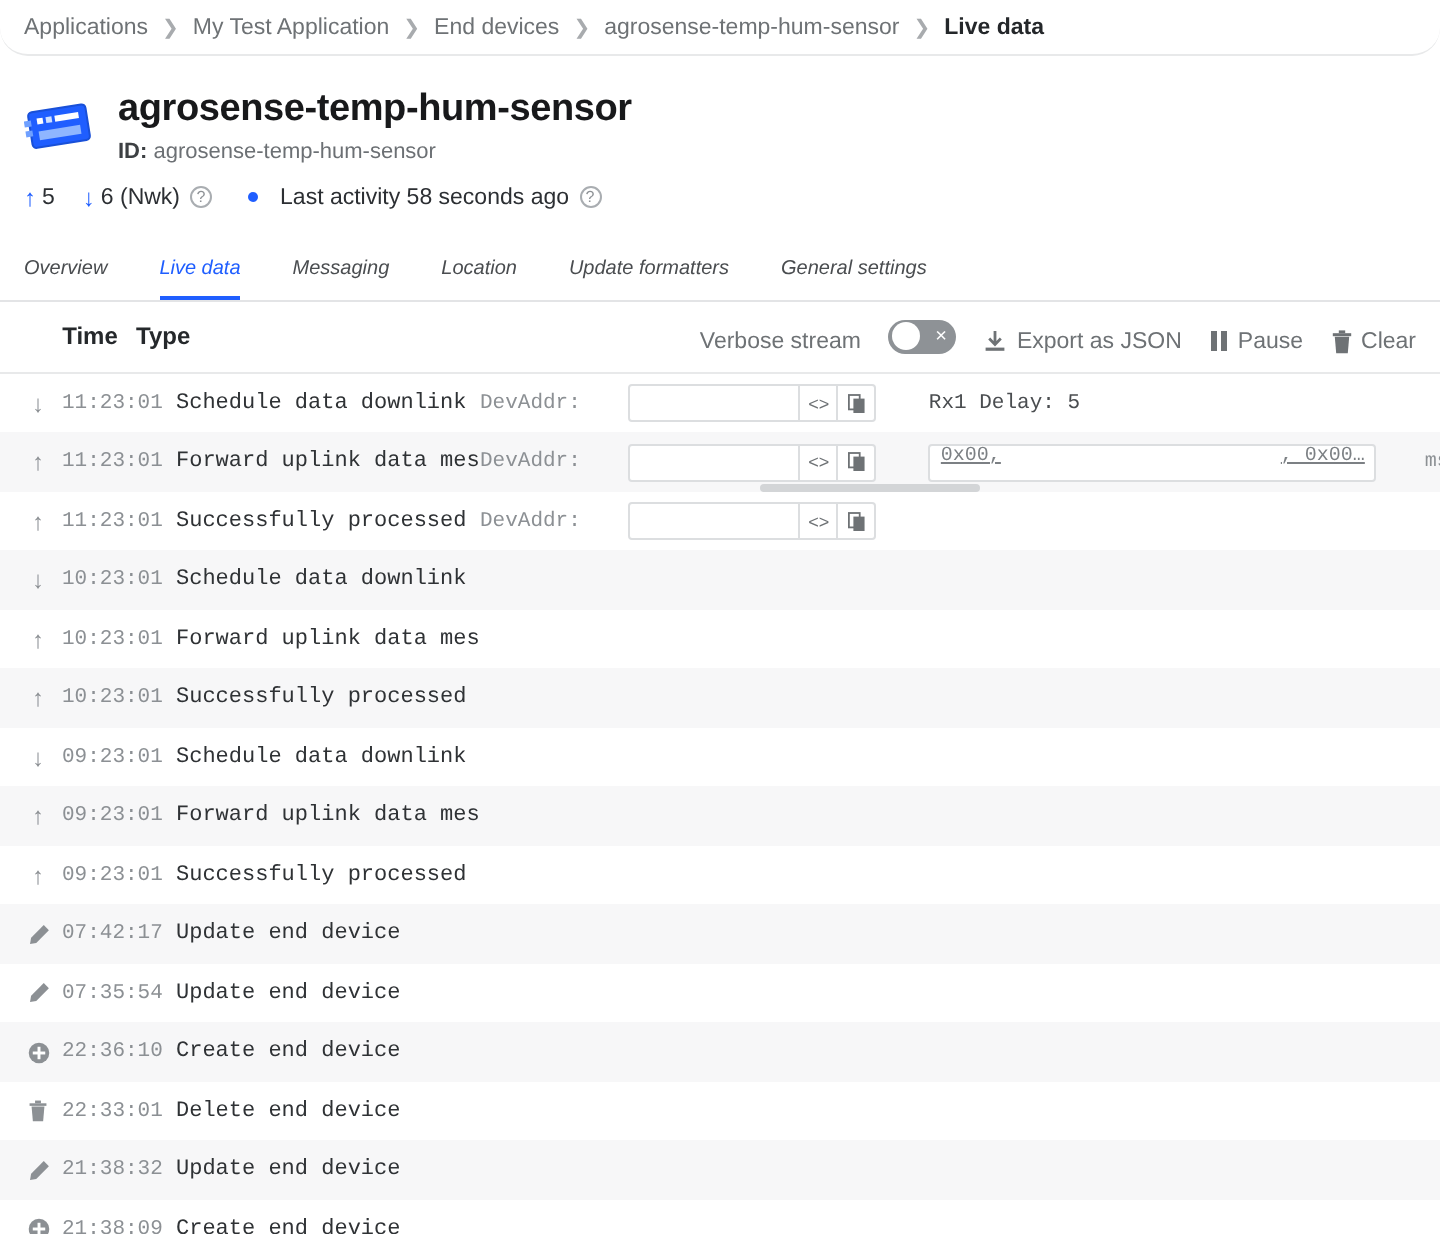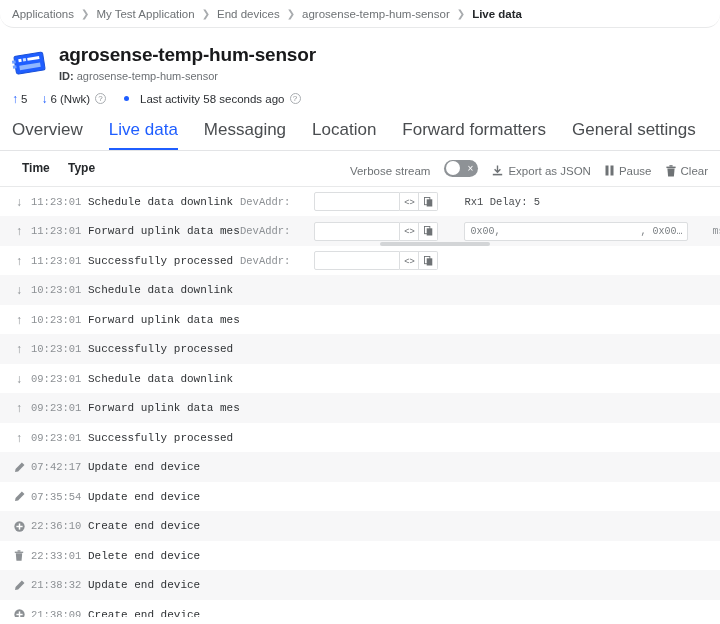--- a/index.html
+++ b/index.html
@@ -65,34 +65,34 @@
   
   #tabs {
     display: flex; align-items: flex-end;
     padding: 0 12px;
     margin-top: 16px;
     border-bottom: 1px solid #e3e4e6;
     gap: 26px;
     height: 30px;
   }
   .tab {
-    font-size: 17px; color: #4a4d50;
+    font-size: 10px; color: #4a4d50;
     padding-bottom: 8px;
     border-bottom: 2px solid transparent;
-    white-space: nowrap; cursor: pointer;
+    white-space: nowrap; cursor: pointer; font-style: italic;
   }
   .tab.active { color: #1f5eff; border-bottom-color: #1f5eff; }
 
   
   #toolbar {
     height: 36px; display: flex; align-items: center;
     padding: 0 12px;
     border-bottom: 1px solid #e8e9ea;
   }
-  .col-time { width: 56px; flex: 0 0 56px; padding-left: 10px; }
+  .col-time { width: 56px; flex: 0 0 56px; padding-left: 10px; text-align: center; }
   .col-type { flex: 0 0 auto; }
   #toolbar .th { font-size: 12px; font-weight: bold; color: #25282b; }
   #toolbar-right {
     margin-left: auto; display: flex; align-items: flex-end; gap: 14px;
   }
   .tb-label { font-size: 11.5px; color: #6e7275; }
   #verbose-toggle {
     width: 34px; height: 17px; border-radius: 9px;
     background: #8e9296; position: relative; cursor: pointer;
   }
@@ -140,23 +140,23 @@
   .ev-detail { display: flex; align-items: center; gap: 17px; }
   .kv-label { font-size: 10.5px; color: #8c9094; margin-right: 7px; }
   .field-group { display: flex; align-items: stretch; height: 19px; }
   .field-box {
     border: 1px solid #dcdee0; background: #fff;
     border-radius: 2px 0 0 2px;
     min-width: 86px; height: 19px;
   }
   .field-box.wide {
     width: 224px; border-radius: 2px;
-    display: flex; align-items: center; justify-content: space-between;
+    display: flex; align-items: flex-start; justify-content: space-between;
     padding: 0 5px;
-    font-size: 10px; color: #7c8084;
+    font-size: 10px; color: #7c8084; text-decoration: underline;
   }
   .icon-btn {
     width: 19px; height: 19px;
     border: 1px solid #dcdee0; border-left: none;
     background: #fff; color: #6e7275;
     display: flex; align-items: center; justify-content: center;
     font-size: 9px; cursor: pointer;
   }
   .icon-btn:last-child { border-radius: 0 2px 2px 0; }
   .tail-text {
@@ -226,21 +226,21 @@
     <span>Last activity 58 seconds ago</span>
     <span class="helpico">?</span>
   </span>
 </div>
 
 <div id="tabs">
     <div class="tab">Overview</div>
     <div class="tab active">Live data</div>
     <div class="tab">Messaging</div>
     <div class="tab">Location</div>
-    <div class="tab">Forward formatters</div>
+    <div class="tab">Update formatters</div>
     <div class="tab">General settings</div>
   </div>
 
 <div id="toolbar">
   <div class="th col-time">Time</div>
   <div class="th col-type">Type</div>
   <div id="toolbar-right">
     <span class="tb-label">Verbose stream</span>
     <div id="verbose-toggle">
       <span class="knob"></span>

